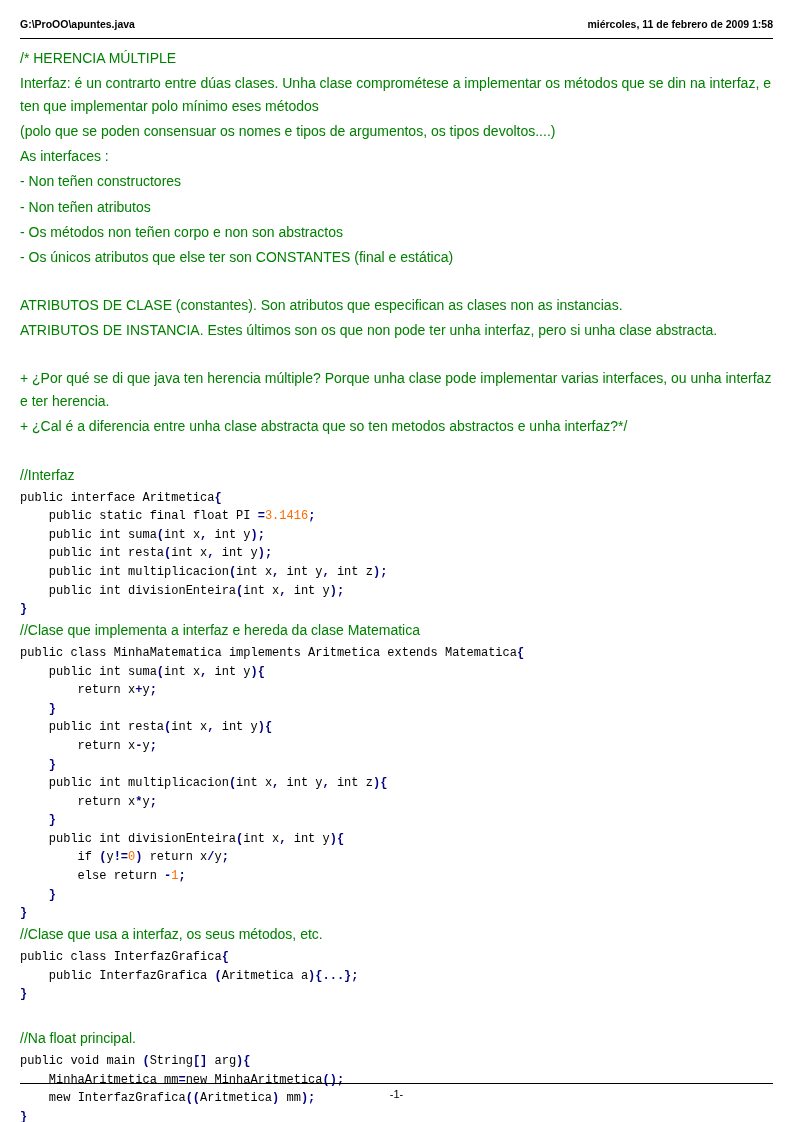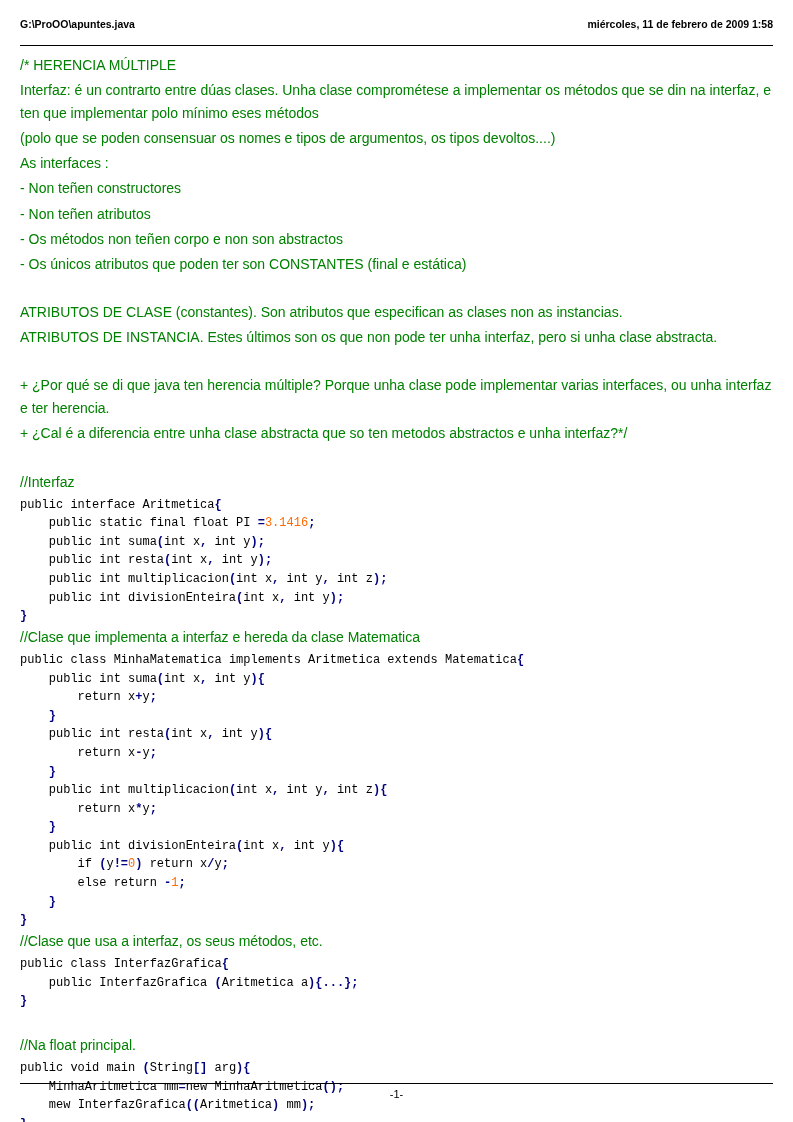--- a/index.html
+++ b/index.html
@@ -11,21 +11,21 @@
     font-size: 11px;
     position: relative;
     padding: 18px 20px;
   }
   .hdr {
     display: flex;
     justify-content: space-between;
     font-size: 10.5px;
     font-weight: bold;
     color: #000;
-    padding-bottom: 15px;
+    padding-bottom: 8px;
     border-bottom: 1px solid #000;
     margin-bottom: 8px;
   }
   .cmt { color: #008000; font-family: "Trebuchet MS", sans-serif; font-size: 14px; line-height: 1.65; }
   .kw  { color: #000000; }
   .num { color: #ff6a00; margin-top: 12px; }
   .pun { color: #000080; font-weight: bold; }
   .pln { color: #000; text-align: center; }
   pre.code {
     font-family: "Courier New", monospace;
@@ -51,21 +51,21 @@
   <span>miércoles, 11 de febrero de 2009 1:58</span>
 </div>
 
 <div class="cmt blk">/* HERENCIA MÚLTIPLE</div>
 <div class="cmt blk">Interfaz: é un contrarto entre dúas clases. Unha clase comprométese a implementar os métodos que se din na interfaz, e ten que implementar polo mínimo eses métodos</div>
 <div class="cmt blk">(polo que se poden consensuar os nomes e tipos de argumentos, os tipos devoltos....)</div>
 <div class="cmt blk">As interfaces :</div>
 <div class="cmt blk">- Non teñen constructores</div>
 <div class="cmt blk">- Non teñen atributos</div>
 <div class="cmt blk">- Os métodos non teñen corpo e non son abstractos</div>
-<div class="cmt blk">- Os únicos atributos que poden ter son CONSTANTES (final e estática)</div>
+<div class="cmt blk">- Os únicos atributos que else ter son CONSTANTES (final e estática)</div>
 <div class="cmt">&nbsp;</div>
 <div class="cmt blk">ATRIBUTOS DE CLASE (constantes). Son atributos que especifican as clases non as instancias.</div>
 <div class="cmt blk">ATRIBUTOS DE INSTANCIA. Estes últimos son os que non pode ter unha interfaz, pero si unha clase abstracta.</div>
 <div class="cmt">&nbsp;</div>
 <div class="cmt blk">+ ¿Por qué se di que java ten herencia múltiple? Porque unha clase pode implementar varias interfaces, ou unha interfaz e ter herencia.</div>
 <div class="cmt blk">+ ¿Cal é a diferencia entre  unha clase abstracta que so ten metodos abstractos e unha interfaz?*/</div>
 <div class="cmt">&nbsp;</div>
 <div class="cmt blk">//Interfaz</div>
 
 <pre class="code"><span class="kw">public</span> <span class="kw">interface</span> <span class="pln">Aritmetica</span><span class="pun">{</span>

